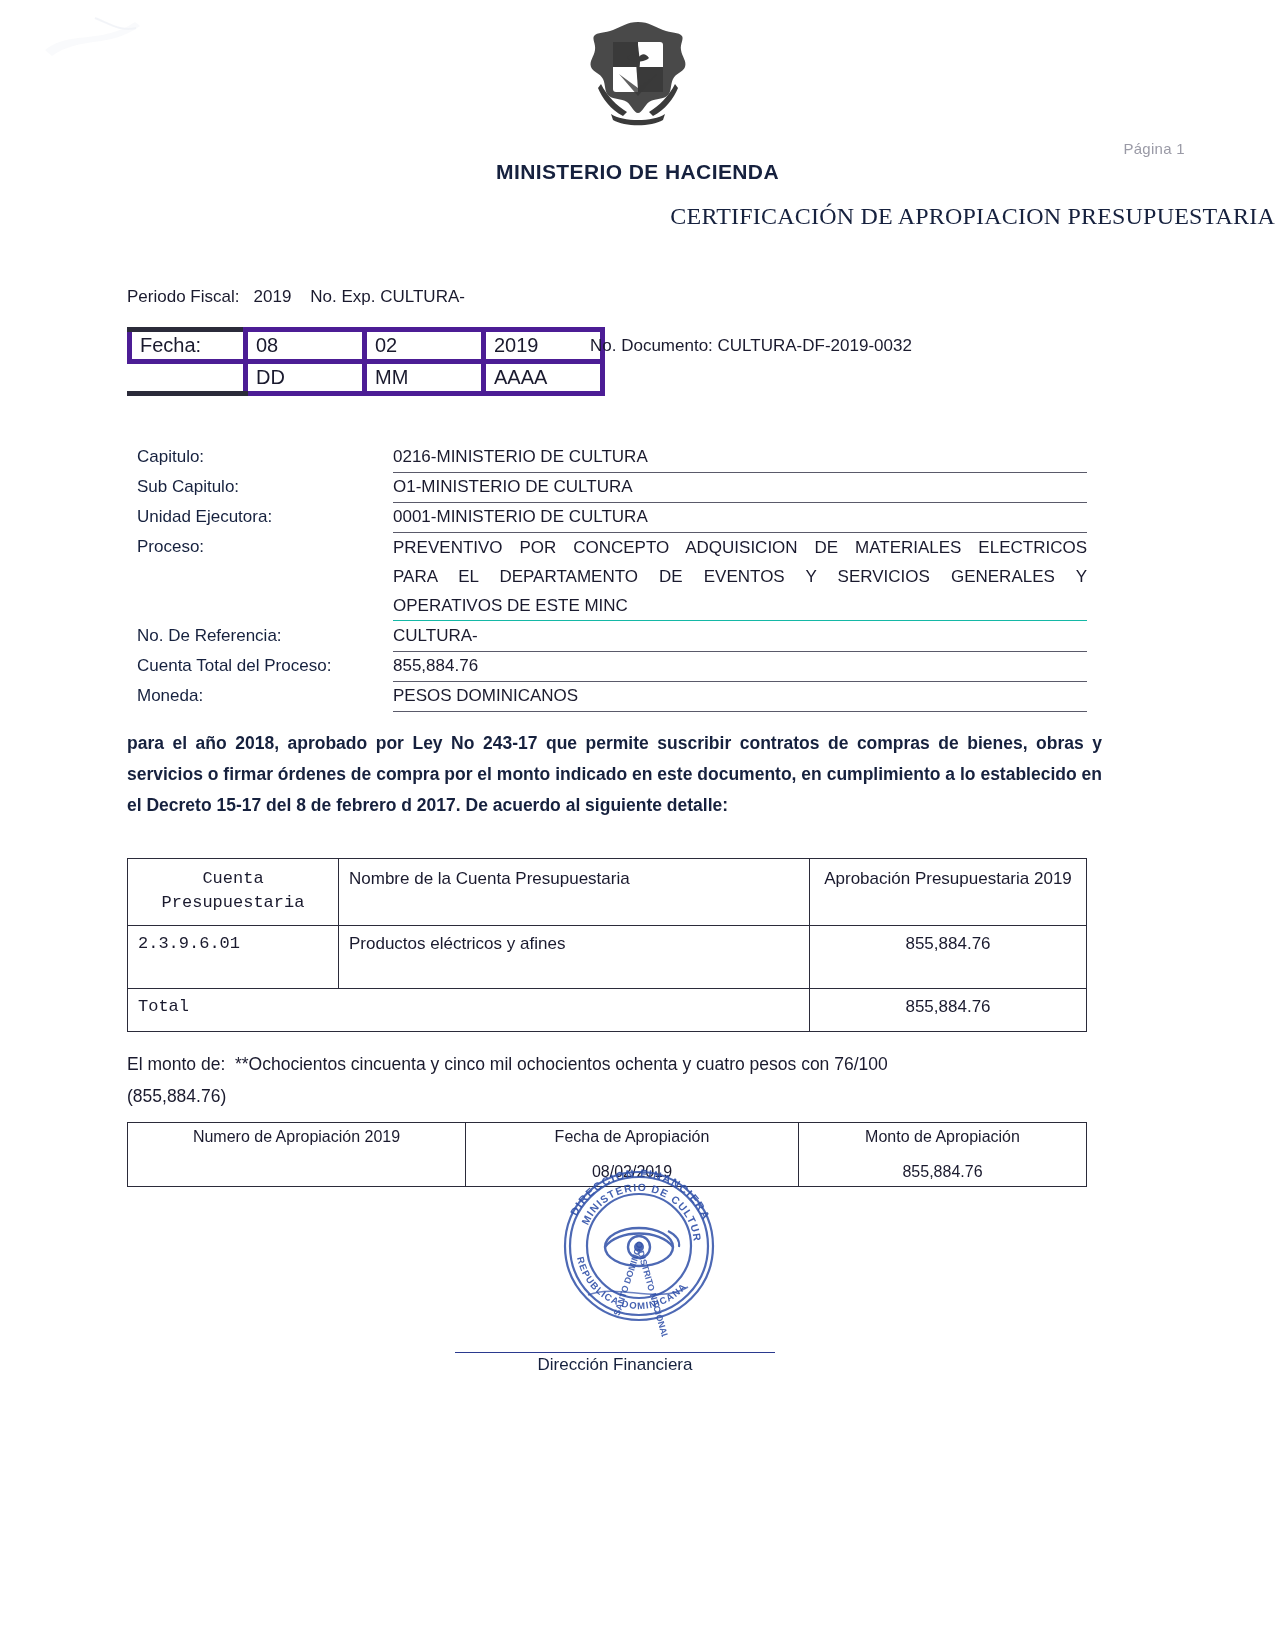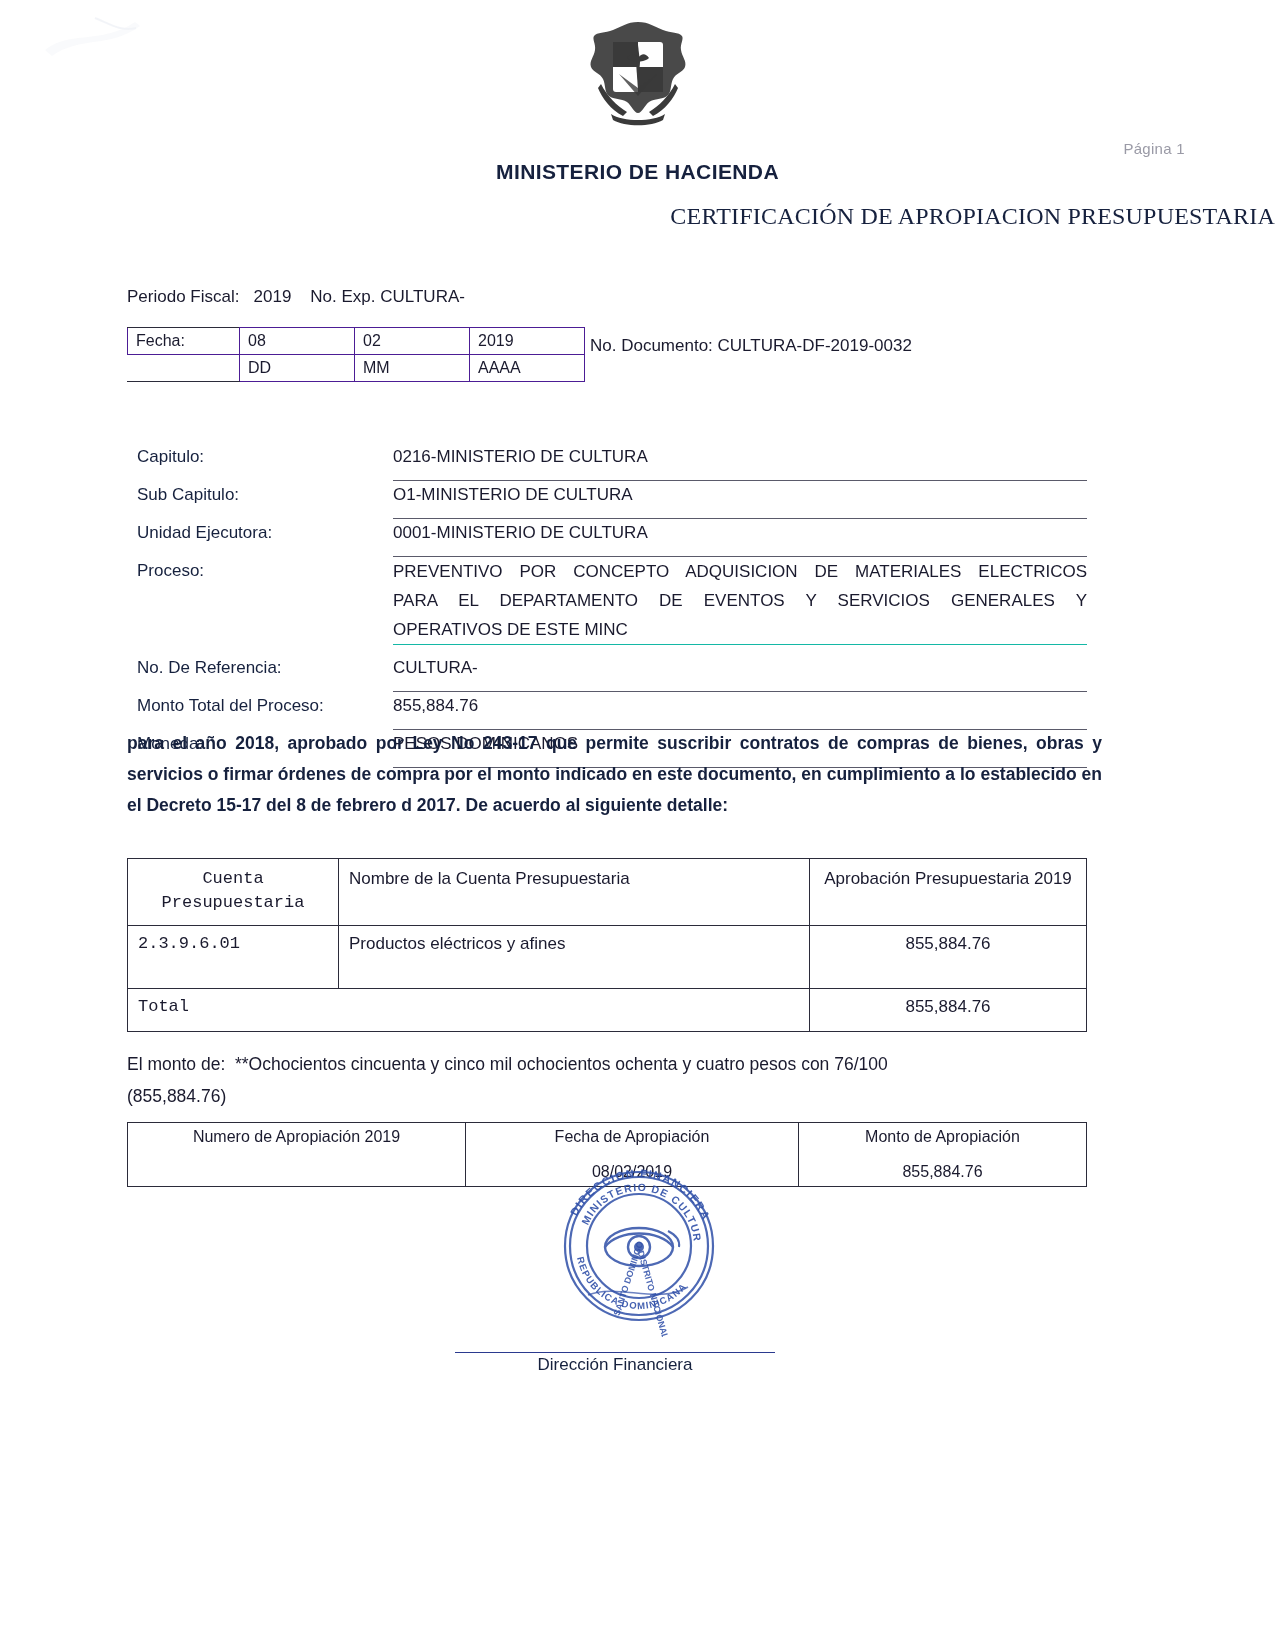--- a/index.html
+++ b/index.html
@@ -69,24 +69,24 @@
   }
 
   
   .date-table {
     position: absolute;
     top: 327px;
     left: 127px;
     border-collapse: collapse;
   }
   .date-table td {
-    border: 1px solid #4c1d95;
+    border: 5px solid #4c1d95;
     height: 22px;
     padding: 2px 8px;
-    font-size: 16px;
+    font-size: 20px;
     vertical-align: middle;
   }
   .date-table td.lbl { width: 95px; }
   .date-table td.cell { width: 98px; }
   .date-table tr.r2 td.lbl { border-left-color: #ffffff; border-bottom-color:#2b2b3a; }
   .date-table tr.r1 td.lbl { border-top-color:#2b2b3a; }
 
   .doc-no {
     position: absolute;
     top: 336px;
@@ -111,21 +111,21 @@
     flex: 0 0 256px;
     font-size: 17px;
     line-height: 28px;
     color: #16213e;
   }
   .field-value {
     flex: 1 1 auto;
     font-size: 17px;
     line-height: 28px;
     border-bottom: 1px solid #5a5a6a;
-    padding-bottom: 9px;
+    padding-bottom: 1px;
     min-height: 28px;
   }
   .field-value.multiline {
     text-align: justify;
     line-height: 29px;
     border-bottom: none;
   }
   .field-value.multiline .lastline {
     border-bottom: 1px solid #14b8a6;
     display: block;
@@ -319,21 +319,21 @@
       <span class="lastline">OPERATIVOS DE ESTE MINC</span>
     </div>
   </div>
 
   <div class="field-row">
     <div class="field-label">No. De Referencia:</div>
     <div class="field-value">CULTURA-</div>
   </div>
 
   <div class="field-row">
-    <div class="field-label">Monto Total del Proceso:</div>
+    <div class="field-label">Cuenta Total del Proceso:</div>
     <div class="field-value">855,884.76</div>
   </div>
 
   <div class="field-row">
     <div class="field-label">Moneda:</div>
     <div class="field-value">PESOS DOMINICANOS</div>
   </div>
 
 </div>
 

